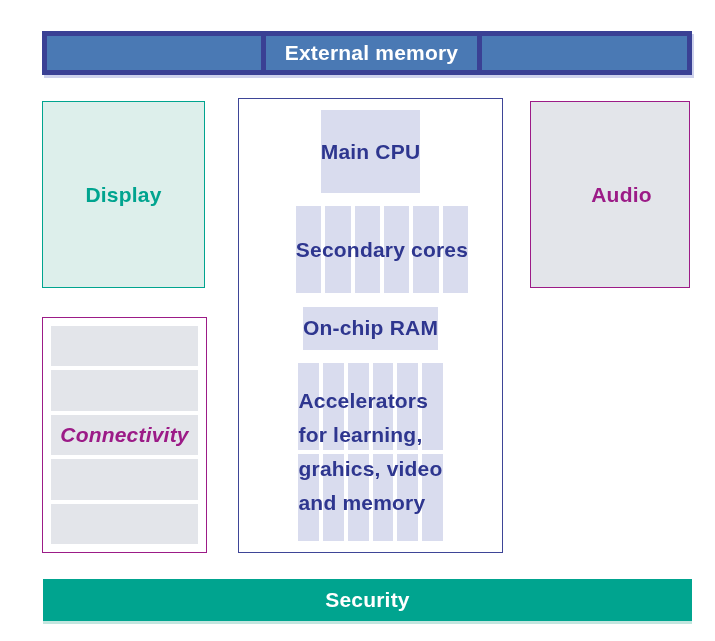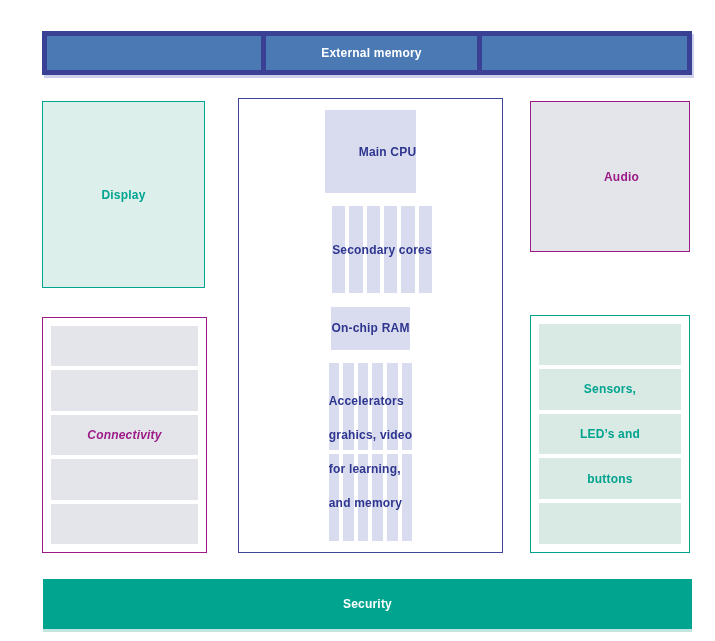--- a/index.html
+++ b/index.html
@@ -8,21 +8,21 @@
     position: relative;
     width: 715px;
     height: 641px;
     background: #ffffff;
     font-family: "Liberation Sans", sans-serif;
     font-weight: bold;
     overflow: hidden;
   }
 
   .lbl {
-    font-size: 12px;
+    font-size: 21px;
     font-weight: bold;
     letter-spacing: 0.2px;
     white-space: nowrap;
   }
   .teal-text    { color: var(--teal, #00a48f); }
   .magenta-text { color: var(--magenta, #9c1b87); }
   .indigo-text  { color: var(--indigo-text, #2e368f); }
   .white-text   { color: #ffffff; }
 
   
@@ -56,21 +56,21 @@
     justify-content: center;
   }
   .display-box {
     left: 42px; top: 101px;
     width: 163px; height: 187px;
     background: var(--teal-fill, #ddefeb);
     border: 1.5px solid var(--teal, #00a48f);
   }
   .audio-box {
     left: 530px; top: 101px;
-    width: 160px; height: 151px;
+    width: 160px; height: 187px;
     background: var(--gray-fill, #e3e5ea);
     border: 1.5px solid var(--magenta, #9c1b87);
     padding-left: 23px;
   }
 
   
   .center-box {
     left: 238px; top: 98px;
     width: 265px; height: 455px;
     background: #ffffff;
@@ -80,21 +80,21 @@
     justify-content: space-between;
     padding: 11px 10px;
   }
   .block {
     position: relative;
     display: flex;
     align-items: center;
     justify-content: center;
   }
   .solid { background: var(--lavender, #d9dcee); }
-  .blk-cpu   { height: 83px; padding-left: 34px; }
+  .blk-cpu   { height: 83px; }
   .blk-cores { height: 87px; margin-left: 23px; }
   .blk-ram   { height: 43px; }
   .blk-accel { height: 178px; }
 
   .cols {
     position: absolute;
     inset: 0;
     display: flex;
     gap: 4px;
   }
@@ -136,21 +136,21 @@
     gap: 4px;
   }
   .hrow { flex: 1; }
   .grayrow { background: var(--gray-fill, #e3e5ea); }
   .tealrow { background: var(--teal-row, #d9e9e4); }
 
   
   .sec-bar {
     position: absolute;
     left: 43px; top: 579px;
-    width: 649px; height: 50px;
+    width: 649px; height: 42px;
     background: var(--teal, #00a48f);
     display: flex;
     align-items: center;
     justify-content: center;
     box-shadow: 0 3px 0 var(--shadow-teal, #c2e6df);
   }
 </style>
 </head>
 <body>
 
@@ -200,22 +200,22 @@
           <div class="gcell"></div>
           <div class="gcell"></div>
           <div class="gcell"></div>
           <div class="gcell"></div>
           <div class="gcell"></div>
           <div class="gcell"></div>
           <div class="gcell"></div>
         </div>
       <div class="lbl indigo-text overlay acc-lines">
         <div>Accelerators</div>
+        <div>for learning,</div>
         <div>grahics, video</div>
-        <div>for learning,</div>
         <div>and memory</div>
       </div>
     </div>
 
   </div>
 
   <div class="box audio-box">
     <span class="lbl magenta-text">Audio</span>
   </div>
 
@@ -223,32 +223,18 @@
     <div class="rows">
         <div class="hrow grayrow"></div>
         <div class="hrow grayrow"></div>
         <div class="hrow grayrow"></div>
         <div class="hrow grayrow"></div>
         <div class="hrow grayrow"></div>
       </div>
     <span class="lbl magenta-text overlay">Connectivity</span>
   </div>
 
-  <div class="box sensors-box">
-    <div class="rows">
-        <div class="hrow tealrow"></div>
-        <div class="hrow tealrow"></div>
-        <div class="hrow tealrow"></div>
-        <div class="hrow tealrow"></div>
-        <div class="hrow tealrow"></div>
-      </div>
-    <div class="lbl teal-text overlay sens-lines">
-      <div>Sensors,</div>
-      <div>LED’s and</div>
-      <div>buttons</div>
-    </div>
-  </div>
 
   <div class="sec-bar">
     <span class="lbl white-text">Security</span>
   </div>
 
 </div>
 
 </body></html>

